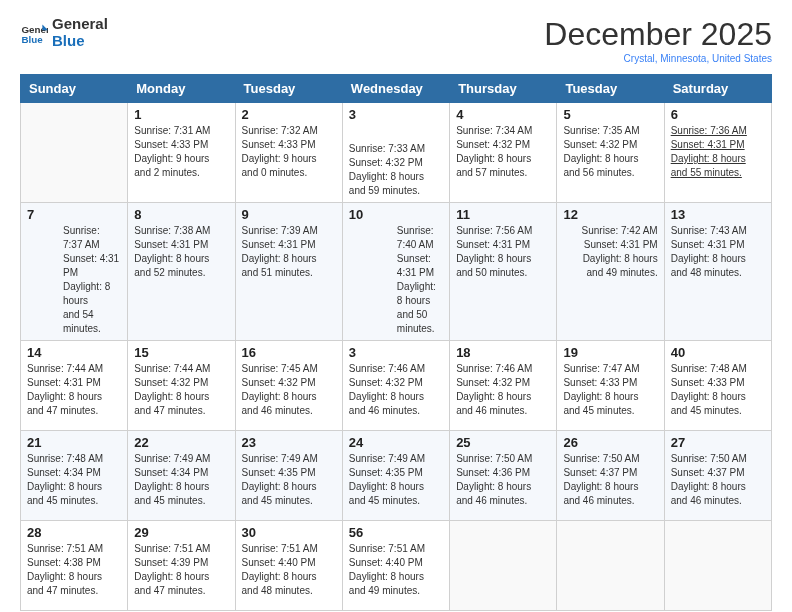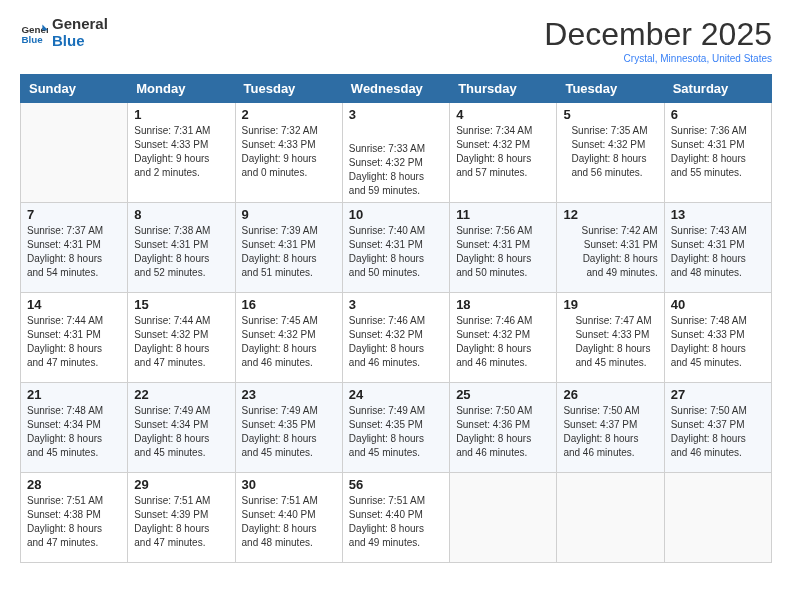--- a/index.html
+++ b/index.html
@@ -138,58 +138,58 @@
         </td>
         <td>
           <div class="day-number">4</div>
           <div class="day-info" style="white-space: pre-line;">Sunrise: 7:34 AM
 Sunset: 4:32 PM
 Daylight: 8 hours
 and 57 minutes.</div>
         </td>
         <td>
           <div class="day-number">5</div>
-          <div class="day-info" style="white-space: pre-line; margin-left: 8px;">Sunrise: 7:35 AM
+          <div class="day-info" style="white-space: pre-line;">Sunrise: 7:35 AM
 Sunset: 4:32 PM
 Daylight: 8 hours
 and 56 minutes.</div>
         </td>
         <td>
           <div class="day-number">6</div>
-          <div class="day-info" style="white-space: pre-line;">Sunrise: 7:36 AM
+          <div class="day-info" style="white-space: pre-line; text-decoration: underline;">Sunrise: 7:36 AM
 Sunset: 4:31 PM
 Daylight: 8 hours
 and 55 minutes.</div>
         </td>
       </tr>
       <tr>
         <td>
           <div class="day-number">7</div>
-          <div class="day-info" style="white-space: pre-line;">Sunrise: 7:37 AM
+          <div class="day-info" style="white-space: pre-line; margin-left: 36px;">Sunrise: 7:37 AM
 Sunset: 4:31 PM
 Daylight: 8 hours
 and 54 minutes.</div>
         </td>
         <td>
           <div class="day-number">8</div>
           <div class="day-info" style="white-space: pre-line;">Sunrise: 7:38 AM
 Sunset: 4:31 PM
 Daylight: 8 hours
 and 52 minutes.</div>
         </td>
         <td>
           <div class="day-number">9</div>
           <div class="day-info" style="white-space: pre-line;">Sunrise: 7:39 AM
 Sunset: 4:31 PM
 Daylight: 8 hours
 and 51 minutes.</div>
         </td>
         <td>
           <div class="day-number">10</div>
-          <div class="day-info" style="white-space: pre-line;">Sunrise: 7:40 AM
+          <div class="day-info" style="white-space: pre-line; margin-left: 48px;">Sunrise: 7:40 AM
 Sunset: 4:31 PM
 Daylight: 8 hours
 and 50 minutes.</div>
         </td>
         <td>
           <div class="day-number">11</div>
           <div class="day-info" style="white-space: pre-line;">Sunrise: 7:56 AM
 Sunset: 4:31 PM
 Daylight: 8 hours
 and 50 minutes.</div>
@@ -240,21 +240,21 @@
         </td>
         <td>
           <div class="day-number">18</div>
           <div class="day-info" style="white-space: pre-line;">Sunrise: 7:46 AM
 Sunset: 4:32 PM
 Daylight: 8 hours
 and 46 minutes.</div>
         </td>
         <td>
           <div class="day-number">19</div>
-          <div class="day-info" style="white-space: pre-line; margin-left: 12px;">Sunrise: 7:47 AM
+          <div class="day-info" style="white-space: pre-line;">Sunrise: 7:47 AM
 Sunset: 4:33 PM
 Daylight: 8 hours
 and 45 minutes.</div>
         </td>
         <td>
           <div class="day-number">40</div>
           <div class="day-info" style="white-space: pre-line;">Sunrise: 7:48 AM
 Sunset: 4:33 PM
 Daylight: 8 hours
 and 45 minutes.</div>

